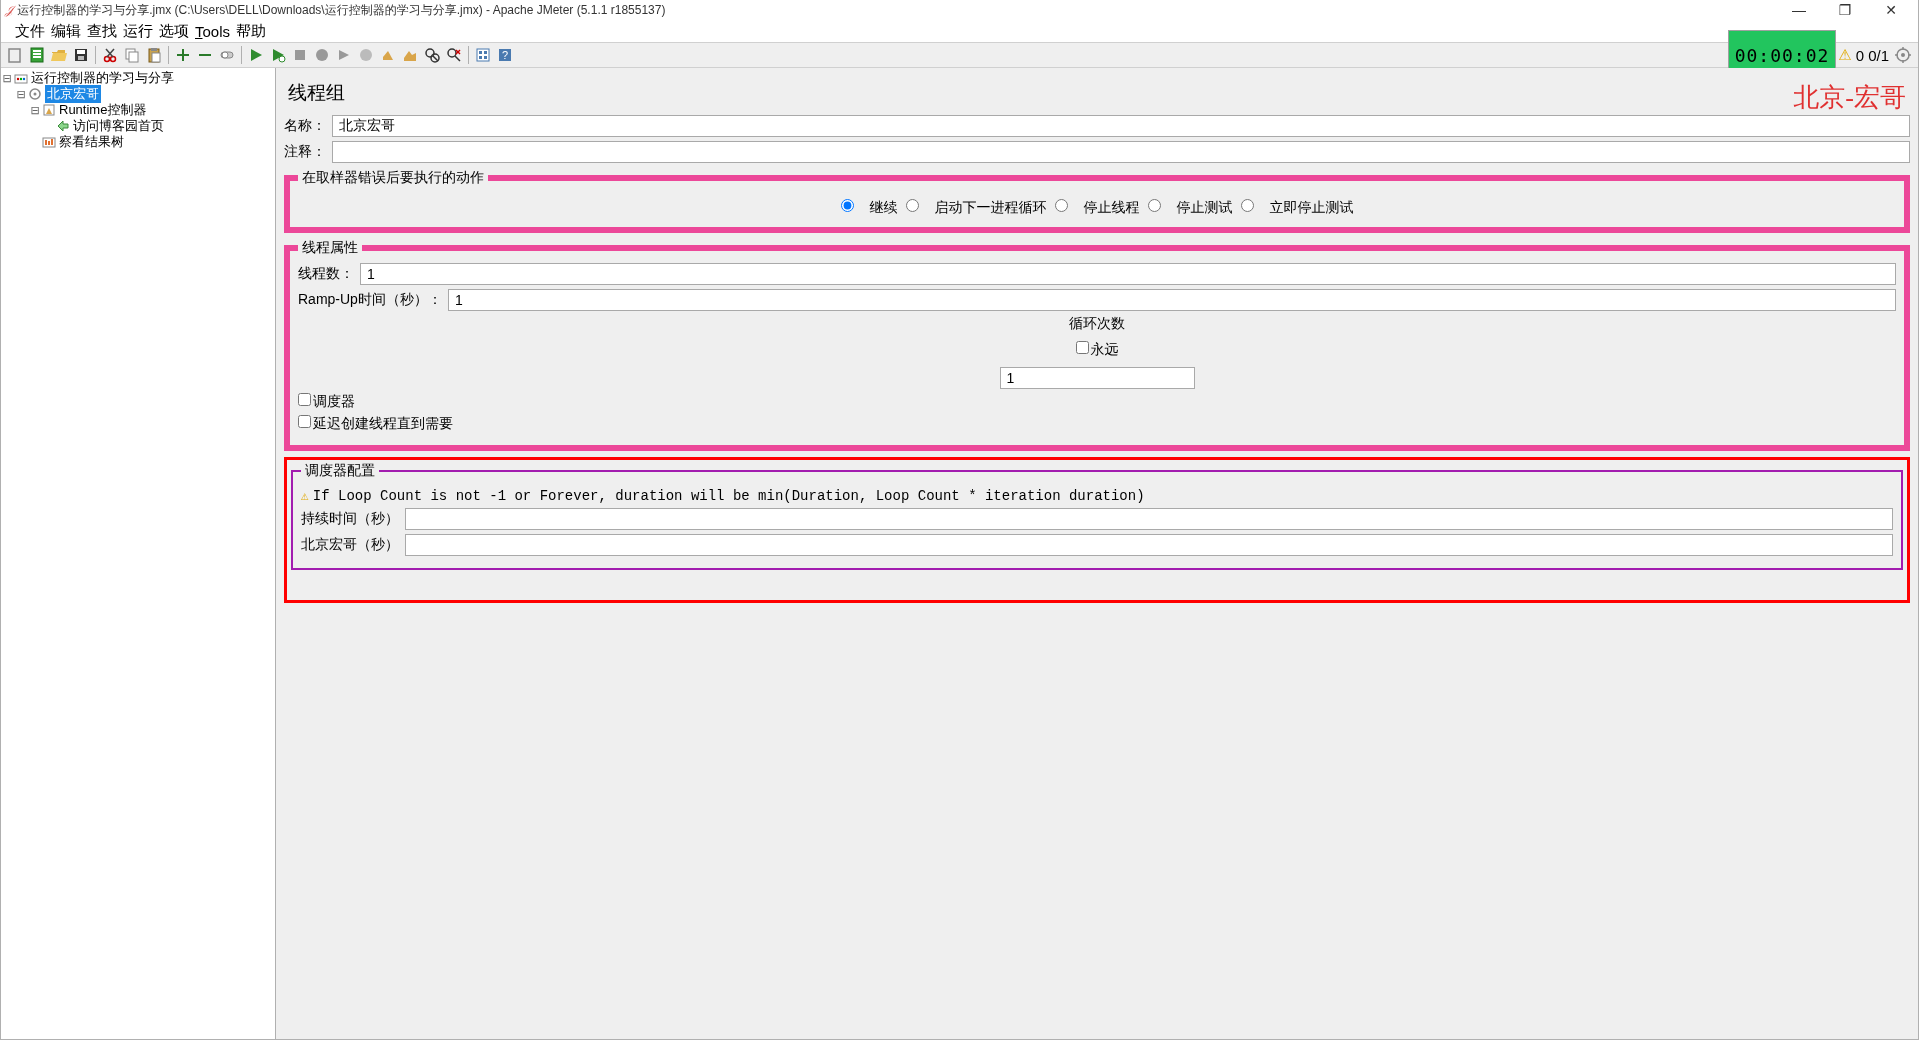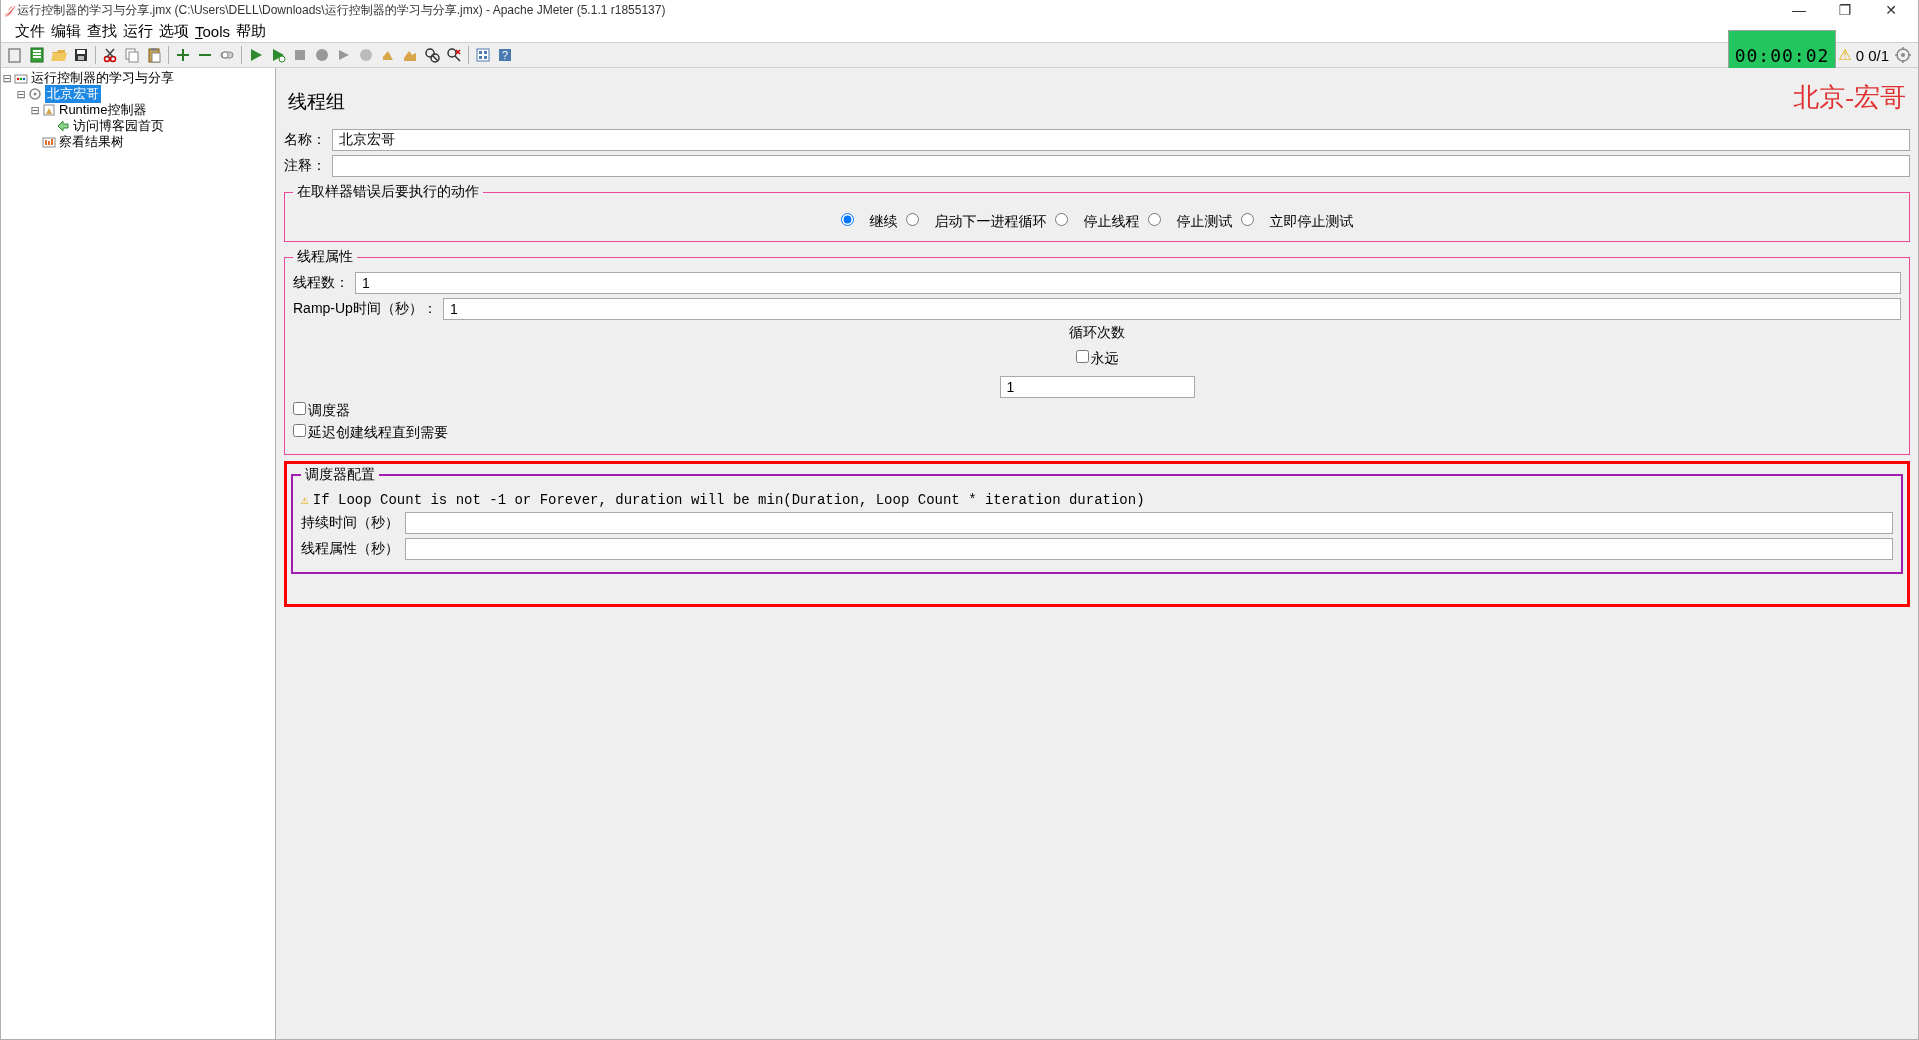--- a/index.html
+++ b/index.html
@@ -94,22 +94,22 @@
 .indent3 { padding-left: 42px; }
 .maineditor {
   flex: 1;
   background: #efefef;
   overflow: auto;
   position: relative;
   padding: 4px 8px 8px 8px;
 }
 .header-row {
   display: flex;
-  align-items: flex-end;
-  padding: 8px 4px 14px 4px;
+  align-items: flex-start;
+  padding: 8px 4px 0 4px;
 }
 .header-row .title { font-size: 19px; font-weight: 400; }
 .header-row .spacer { flex: 1; }
 .header-row .watermark {
   color: #e03030;
   font-size: 26px;
   font-family: "KaiTi", "STKaiti", serif;
   font-weight: 400;
 }
 .field-row {
@@ -121,21 +121,21 @@
 .field-row label { font-size: 14px; white-space: nowrap; padding-right: 2px; }
 .field-row input[type=text] {
   flex: 1;
   height: 22px;
   border: 1px solid #a9a9a9;
   padding: 2px 6px;
   font-size: 14px;
   background: #fff;
 }
 fieldset.group {
-  border: 1px solid #ec4899;
+  border: 6px solid #ec4899;
   margin: 6px 0;
   padding: 6px 8px 8px 8px;
   font-size: 14px;
 }
 fieldset.group legend {
   padding: 0 4px;
   font-size: 14px;
 }
 .radio-row {
   display: flex;
@@ -465,20 +465,20 @@
         <legend>调度器配置</legend>
         <div class="warnline">
           <span class="wicon">⚠</span>
           <span>If Loop Count is not -1 or Forever, duration will be min(Duration, Loop Count * iteration duration)</span>
         </div>
         <div class="field-row">
           <label>持续时间（秒）</label>
           <input type="text" value="" style="">
         </div>
         <div class="field-row">
-          <label>线程属性（秒）</label>
+          <label>北京宏哥（秒）</label>
           <input type="text" value="" style="">
         </div>
       </fieldset>
     </div>
 
   </div>
 </div>
 
 </body></html>

